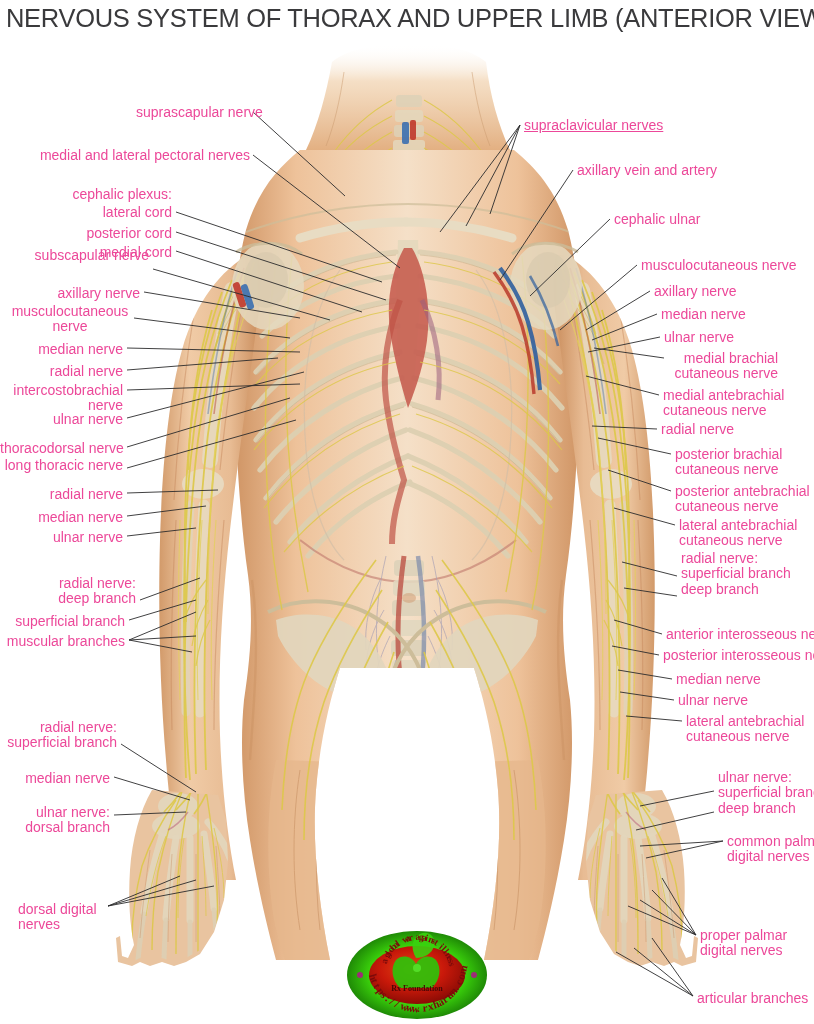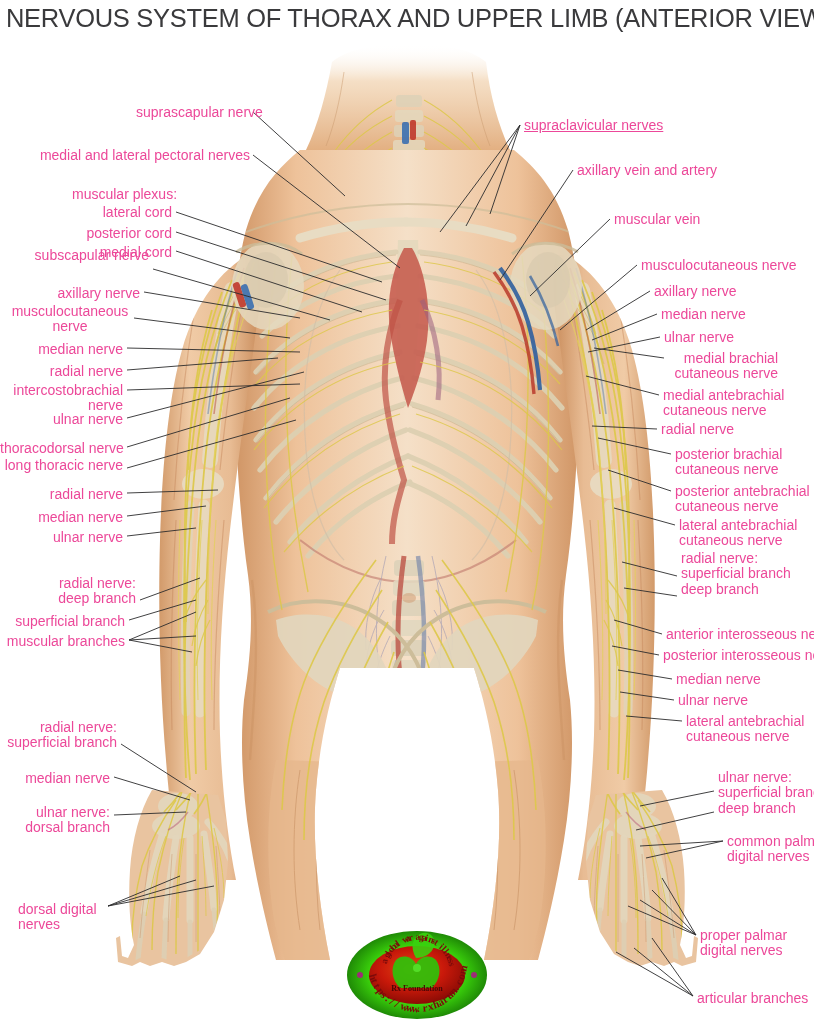--- a/index.html
+++ b/index.html
@@ -652,21 +652,21 @@
 
       <line x1="693" y1="996" x2="652" y2="938"></line>
       <line x1="693" y1="996" x2="634" y2="948"></line>
       <line x1="693" y1="996" x2="616" y2="952"></line>
     </g>
   </svg>
 
   <div id="labels-left">
       <div class="lbl r" style="left: 136px; top: 105px; width: 114px;">suprascapular nerve</div>
       <div class="lbl r" style="left: 39px; top: 148px; width: 211px;">medial and lateral pectoral nerves</div>
-      <div class="lbl r" style="left: 72px; top: 187px; width: 100px;">muscular plexus:</div>
+      <div class="lbl r" style="left: 72px; top: 187px; width: 100px;">cephalic plexus:</div>
       <div class="lbl r" style="left: 95px; top: 205px; width: 77px;">lateral cord</div>
       <div class="lbl r" style="left: 82px; top: 226px; width: 90px;">posterior cord</div>
       <div class="lbl r" style="left: 93px; top: 245px; width: 79px;">medial cord</div>
       <div class="lbl r" style="left: 24px; top: 248px; width: 125px;">subscapular nerve</div>
       <div class="lbl r" style="left: 48px; top: 286px; width: 92px;">axillary nerve</div>
       <div class="lbl r" style="left: 10px; top: 304px; width: 120px; text-align: center;">musculocutaneous
 nerve</div>
       <div class="lbl r" style="left: 37px; top: 342px; width: 86px;">median nerve</div>
       <div class="lbl r" style="left: 43px; top: 364px; width: 80px;">radial nerve</div>
       <div class="lbl r" style="left: 8px; top: 383px; width: 115px;">intercostobrachial
@@ -685,21 +685,21 @@
 superficial branch</div>
       <div class="lbl r" style="left: 24px; top: 771px; width: 86px;">median nerve</div>
       <div class="lbl r" style="left: 22px; top: 805px; width: 88px;">ulnar nerve:
 dorsal branch</div>
       <div class="lbl l" style="left: 18px; top: 902px; width: 88px;">dorsal digital
 nerves</div>
     </div>
   <div id="labels-right">
       <div class="lbl l" style="left: 524px; top: 118px; width: 148px; text-decoration: underline;">supraclavicular nerves</div>
       <div class="lbl l" style="left: 577px; top: 163px; width: 153px;">axillary vein and artery</div>
-      <div class="lbl l" style="left: 614px; top: 212px; width: 90px;">muscular vein</div>
+      <div class="lbl l" style="left: 614px; top: 212px; width: 90px;">cephalic ulnar</div>
       <div class="lbl l" style="left: 641px; top: 258px; width: 155px;">musculocutaneous nerve</div>
       <div class="lbl l" style="left: 654px; top: 284px; width: 92px;">axillary nerve</div>
       <div class="lbl l" style="left: 661px; top: 307px; width: 86px;">median nerve</div>
       <div class="lbl l" style="left: 664px; top: 330px; width: 76px;">ulnar nerve</div>
       <div class="lbl l" style="left: 668px; top: 351px; width: 110px; text-align: right;">medial brachial
 cutaneous nerve</div>
       <div class="lbl l" style="left: 663px; top: 388px; width: 126px;">medial antebrachial
 cutaneous nerve</div>
       <div class="lbl l" style="left: 661px; top: 422px; width: 80px;">radial nerve</div>
       <div class="lbl l" style="left: 675px; top: 447px; width: 122px;">posterior brachial

